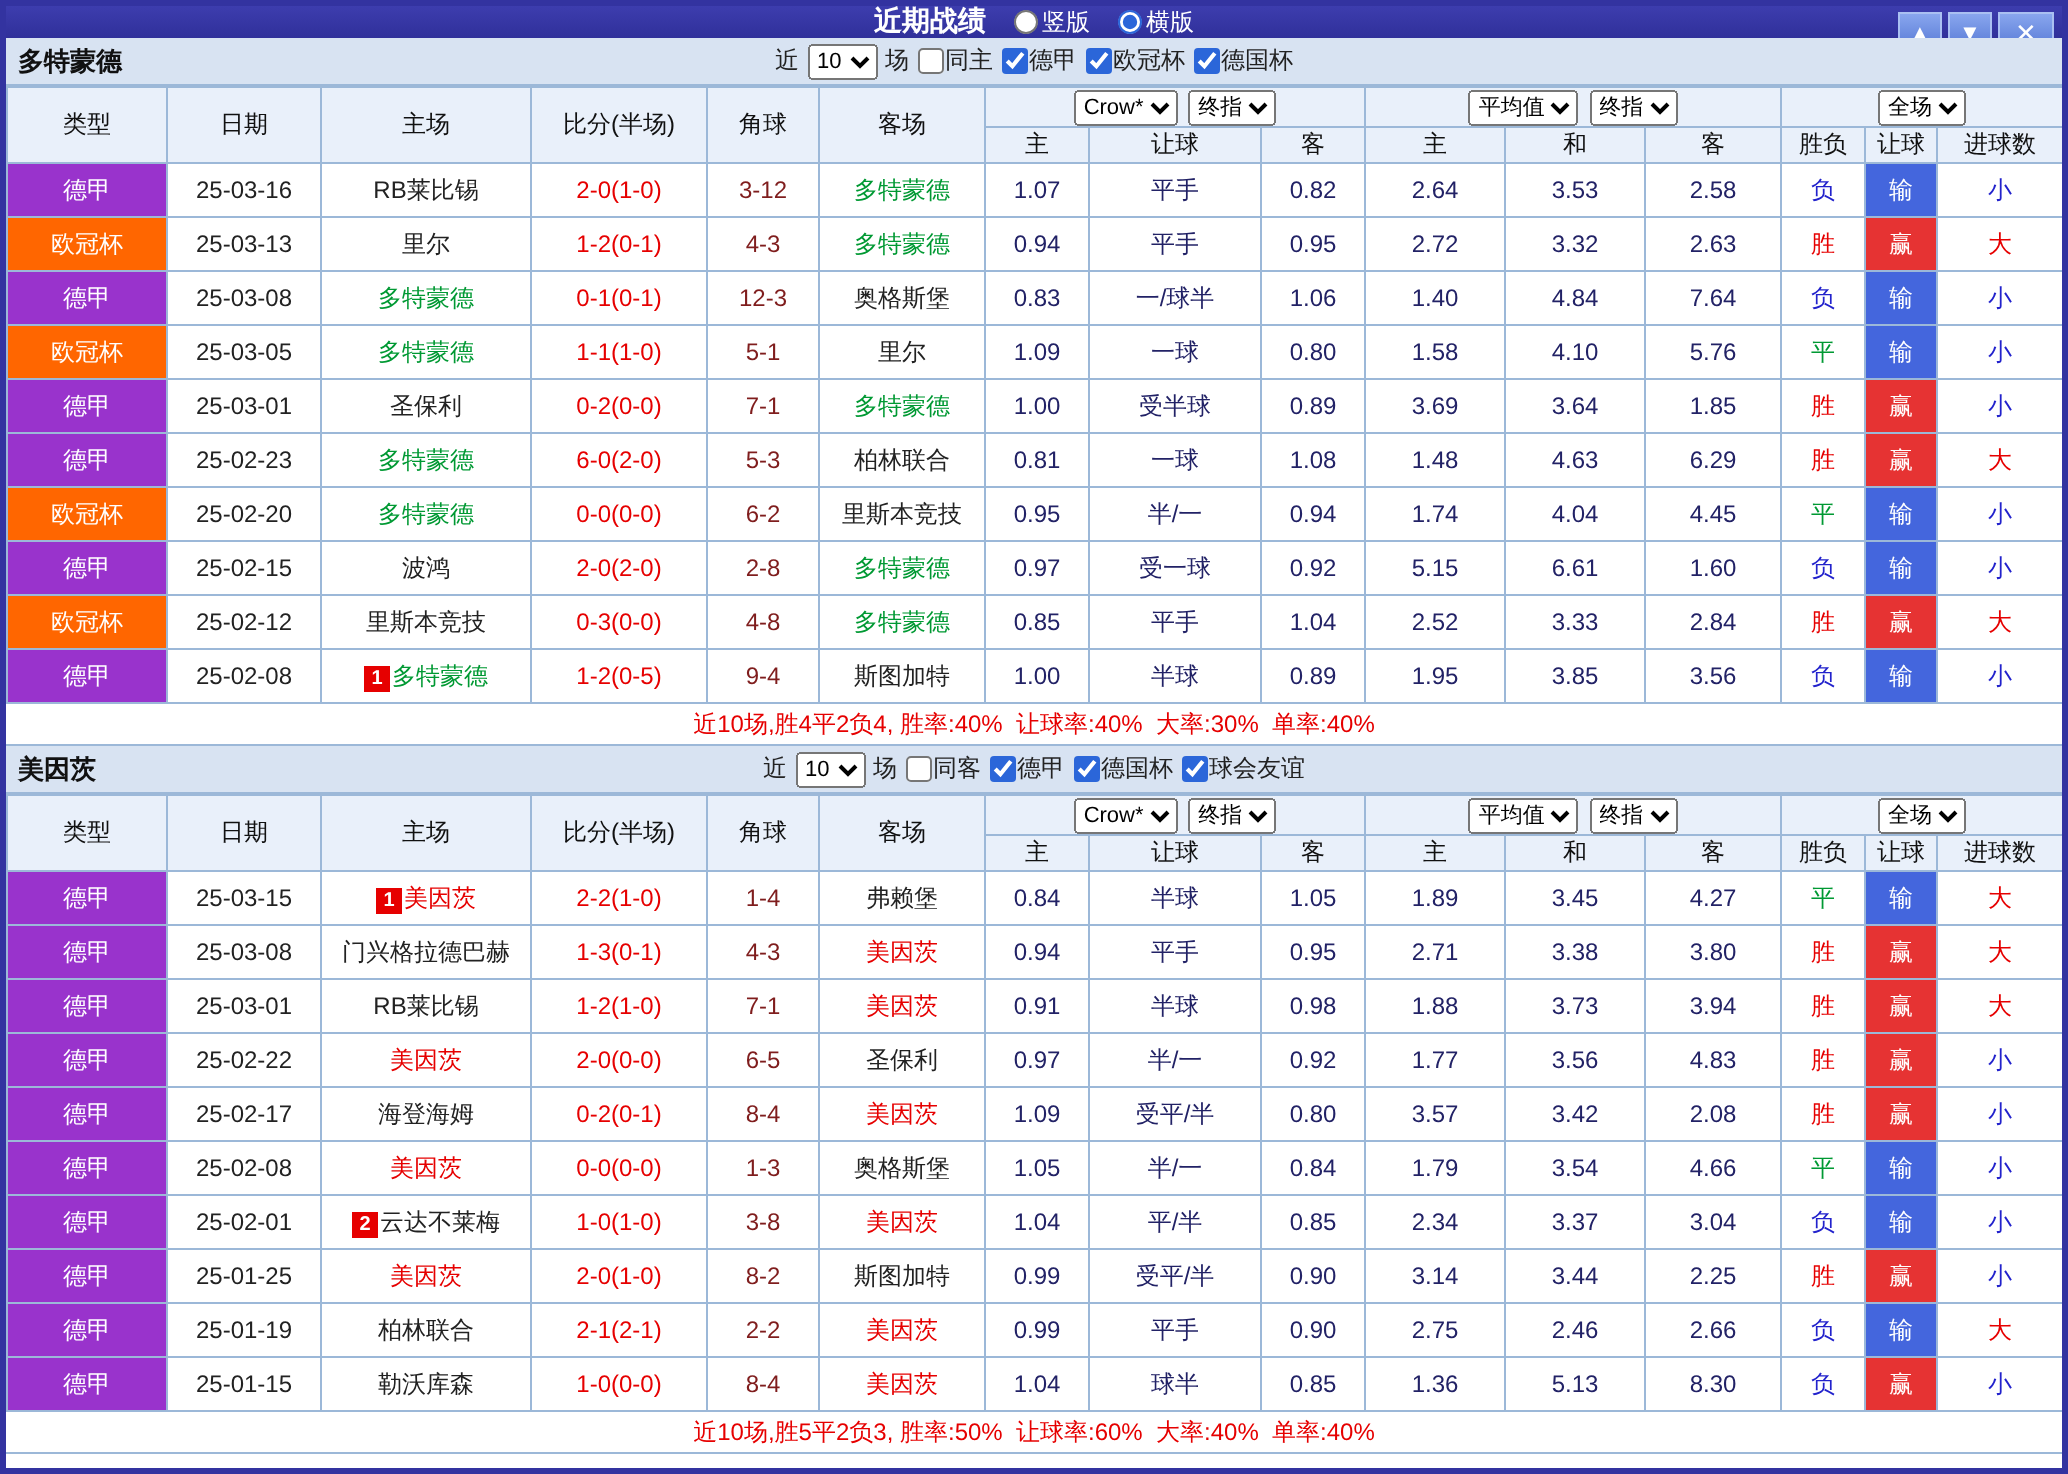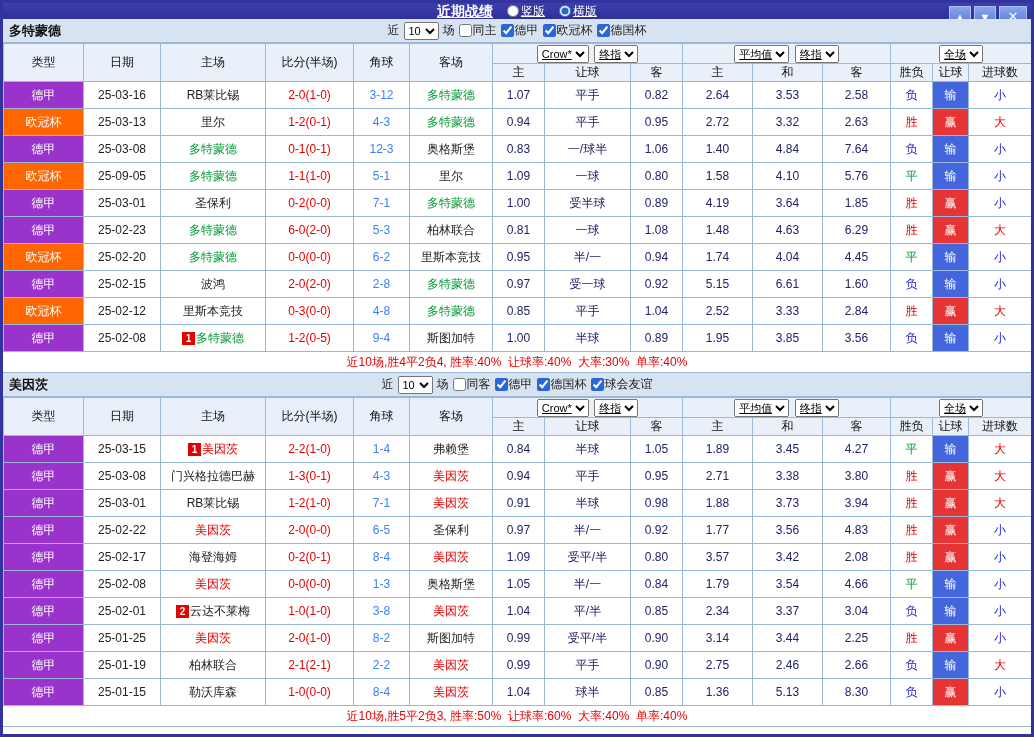--- a/index.html
+++ b/index.html
@@ -2,21 +2,21 @@
 <html><head>
 <meta charset="utf-8">
 <style>
   * { margin:0; padding:0; box-sizing:border-box; }
   html,body { width:1034px; height:737px; }
   body { font-family:"Liberation Sans","DejaVu Sans",sans-serif; font-size:12px; color:#222; background:#fff; }
   .window { width:1034px; height:737px; border:3px solid #3333a0; overflow:hidden; background:#fff; }
 
   
   .titlebar { height:16px; background:linear-gradient(#3d3dae,#30309a); color:#fff; position:relative;
-              display:flex; justify-content:center; gap:14px;text-decoration:underline; }
+              display:flex; align-items:center; justify-content:center; gap:14px; }
   .titlebar .title { font-weight:bold; font-size:14px; }
   .titlebar label { display:inline-flex; align-items:center; gap:2px; font-size:12px; cursor:pointer; }
   .titlebar input[type=radio]{ accent-color:#2b66d9; width:12px; height:12px; }
   .tb-btns { position:absolute; right:4px; top:3px; display:flex; gap:3px; }
   .tb-btn { width:22px; height:22px; background:linear-gradient(#89a6ee,#4f73d2); border:1px solid #aac0f2;
             color:#fff; font-size:11px; line-height:20px; text-align:center; cursor:pointer; }
   .tb-btn.close { width:28px; font-size:13px; }
 
   
   .sec-hdr { height:24px; background:#d8e3f2; border-bottom:1px solid #9cb8d8; position:relative;
@@ -26,27 +26,27 @@
   .filters select { font-size:11px; height:18px; }
   .filters label { display:inline-flex; align-items:center; gap:1px; cursor:pointer; }
   .filters input[type=checkbox]{ accent-color:#2b66d9; width:13px; height:13px; }
 
   
   table { table-layout:fixed; width:1028px; border-collapse:collapse; }
   th,td { border:1px solid #9cb8d8; text-align:center; overflow:hidden; white-space:nowrap; }
   thead th { background:#e9f0fa; font-weight:normal; color:#111; }
   tr.hdr-a th { height:20px; }
   tr.hdr-b th { height:16px; }
-  thead select { font-size:11px; height:18px; margin:0 1px;text-decoration:underline; }
+  thead select { font-size:11px; height:18px; margin:0 1px; }
   tbody td { height:27px; background:#fff; }
 
   td.league { color:#fff; }
   td.date { color:#222; }
   td.score { color:#e60000; }
-  td.corner { color:#3b82f6; }
+  td.corner { color:#7f1d1d; }
   td.odds { color:#222266; }
   td.result { font-weight:normal; }
   td.hcres { color:#fff; }
   .badge { display:inline-block; min-width:13px; height:13px; line-height:13px; background:#e60000;
            color:#fff; font-size:10px; font-weight:bold; margin-right:1px; }
   .team a, .team span.tn { text-decoration:none;text-align:center; }
 
   .summary { height:21px; line-height:21px; text-align:center; color:#e60000; white-space:pre;
              border-bottom:1px solid #9cb8d8; background:#fff; }
 </style>
@@ -195,21 +195,21 @@
             <td class="odds">1.06</td>
             <td class="odds">1.40</td>
             <td class="odds">4.84</td>
             <td class="odds">7.64</td>
             <td class="result" style="color: rgb(34, 34, 204);">负</td>
             <td class="hcres" style="background: rgb(68, 102, 221);">输</td>
             <td class="goals" style="color: rgb(34, 34, 204);">小</td>
           </tr>
           <tr>
             <td class="league" style="background: rgb(255, 102, 0);">欧冠杯</td>
-            <td class="date">25-09-05</td>
+            <td class="date">25-03-05</td>
             <td class="team"><span class="tn" style="color: rgb(0, 153, 51);">多特蒙德</span></td>
             <td class="score">1-1(1-0)</td>
             <td class="corner">5-1</td>
             <td class="team"><span class="tn">里尔</span></td>
             <td class="odds">1.09</td>
             <td class="odds">一球</td>
             <td class="odds">0.80</td>
             <td class="odds">1.58</td>
             <td class="odds">4.10</td>
             <td class="odds">5.76</td>
@@ -220,21 +220,21 @@
           <tr>
             <td class="league" style="background: rgb(153, 51, 204);">德甲</td>
             <td class="date">25-03-01</td>
             <td class="team"><span class="tn">圣保利</span></td>
             <td class="score">0-2(0-0)</td>
             <td class="corner">7-1</td>
             <td class="team"><span class="tn" style="color: rgb(0, 153, 51);">多特蒙德</span></td>
             <td class="odds">1.00</td>
             <td class="odds">受半球</td>
             <td class="odds">0.89</td>
-            <td class="odds">4.19</td>
+            <td class="odds">3.69</td>
             <td class="odds">3.64</td>
             <td class="odds">1.85</td>
             <td class="result" style="color: rgb(230, 0, 0);">胜</td>
             <td class="hcres" style="background: rgb(230, 51, 51);">赢</td>
             <td class="goals" style="color: rgb(34, 34, 204);">小</td>
           </tr>
           <tr>
             <td class="league" style="background: rgb(153, 51, 204);">德甲</td>
             <td class="date">25-02-23</td>
             <td class="team"><span class="tn" style="color: rgb(0, 153, 51);">多特蒙德</span></td>

